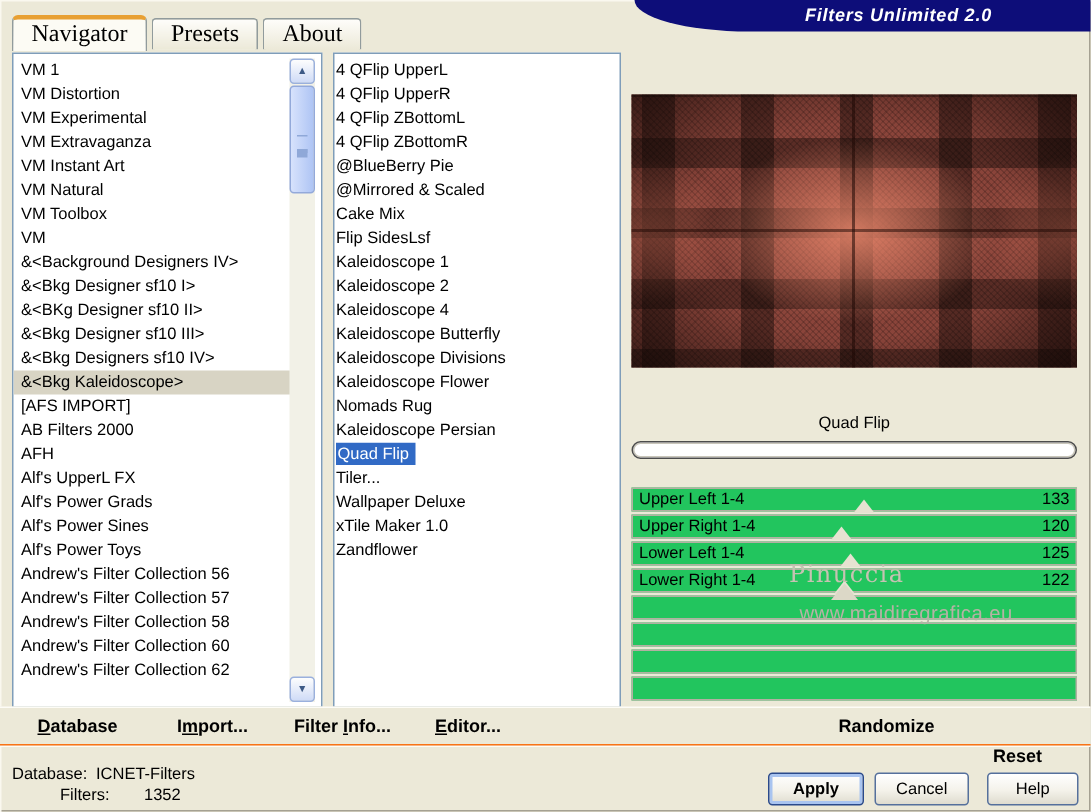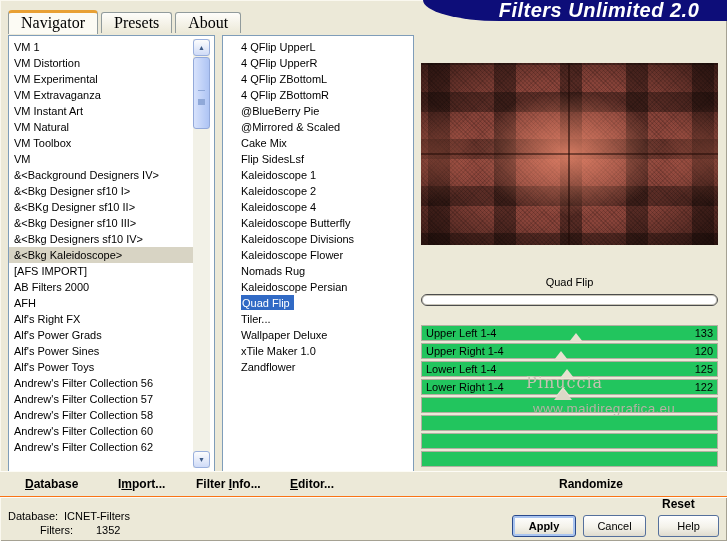--- a/index.html
+++ b/index.html
@@ -9,36 +9,36 @@
     font-family:"Liberation Sans","DejaVu Sans",sans-serif;
     -webkit-font-smoothing:none;
   }
   .window{position:relative;width:727px;height:541px;background:#ece9d8;
     box-shadow:inset 1px 1px 0 #faf8ef, inset -1px -1px 0 #a5a192;}
 
   
   .banner{position:absolute;top:0;left:423px;width:304px;height:21px;
     background:#0d0d79;border-bottom-left-radius:80px 22px;}
   .banner-title{display:block;padding-left:48px;text-align:center;
-    color:#fff;font-weight:bold;font-style:italic;font-size:20px;line-height:20px;letter-spacing:.5px;}
+    color:#fff;font-weight:bold;font-style:italic;font-size:12px;line-height:20px;letter-spacing:.5px;}
 
   
   .tabs{position:absolute;top:9px;left:8px;display:flex;align-items:flex-end;gap:3px;height:24px;}
   .tab{height:20px;line-height:20px;padding:0 12px;font-size:16px;color:#000;
     background:linear-gradient(#fefdfa,#ece9d8);
     border:1px solid #919b9c;border-bottom:none;border-radius:3px 3px 0 0;font-family:Liberation Serif, serif;}
   .tab.active{height:21px;line-height:20px;background:#fcfbf4;
     border-top:3px solid #e8a033;border-radius:4px 4px 0 0;margin-bottom:-1px;}
 
   
   .panel{position:absolute;top:35px;height:437px;background:#fff;
     border:1px solid #7f9db9;box-sizing:border-box;padding-top:3px;overflow:hidden;}
   #category-panel{left:8px;width:207px;}
   #filter-panel{left:222px;width:192px;}
-  .li{height:16px;line-height:16px;padding-left:18px;font-size:11px;white-space:nowrap;overflow:hidden;color:#000;}
+  .li{height:16px;line-height:16px;padding-left:1px;font-size:11px;white-space:nowrap;overflow:hidden;color:#000;}
   #category-panel .li{padding-left:5px;max-width:182px;}
   .li.isel{background:#d8d4c4;}
   .hl{display:inline-block;background:#316ac5;color:#fff;padding:0 4px 0 1px;height:15px;}
 
   
   .scrollbar{position:absolute;top:3px;right:4px;bottom:3px;width:17px;background:#f2f1e7;}
   .sb-btn{position:absolute;left:0;width:17px;height:17px;box-sizing:border-box;
     background:linear-gradient(#fdfdfd,#cfdbf7);border:1px solid #9ab0dd;border-radius:3px;
     color:#3d5a86;font-size:7px;line-height:15px;text-align:center;}
   .sb-btn.up{top:0;}
@@ -130,21 +130,21 @@
         <div class="li">VM</div>
         <div class="li">&amp;&lt;Background Designers IV&gt;</div>
         <div class="li">&amp;&lt;Bkg Designer sf10 I&gt;</div>
         <div class="li">&amp;&lt;BKg Designer sf10 II&gt;</div>
         <div class="li">&amp;&lt;Bkg Designer sf10 III&gt;</div>
         <div class="li">&amp;&lt;Bkg Designers sf10 IV&gt;</div>
         <div class="li isel">&amp;&lt;Bkg Kaleidoscope&gt;</div>
         <div class="li">[AFS IMPORT]</div>
         <div class="li">AB Filters 2000</div>
         <div class="li">AFH</div>
-        <div class="li">Alf's Right FX</div>
+        <div class="li">Alf's UpperL FX</div>
         <div class="li">Alf's Power Grads</div>
         <div class="li">Alf's Power Sines</div>
         <div class="li">Alf's Power Toys</div>
         <div class="li">Andrew's Filter Collection 56</div>
         <div class="li">Andrew's Filter Collection 57</div>
         <div class="li">Andrew's Filter Collection 58</div>
         <div class="li">Andrew's Filter Collection 60</div>
         <div class="li">Andrew's Filter Collection 62</div>
       </div>
     <div class="scrollbar">

